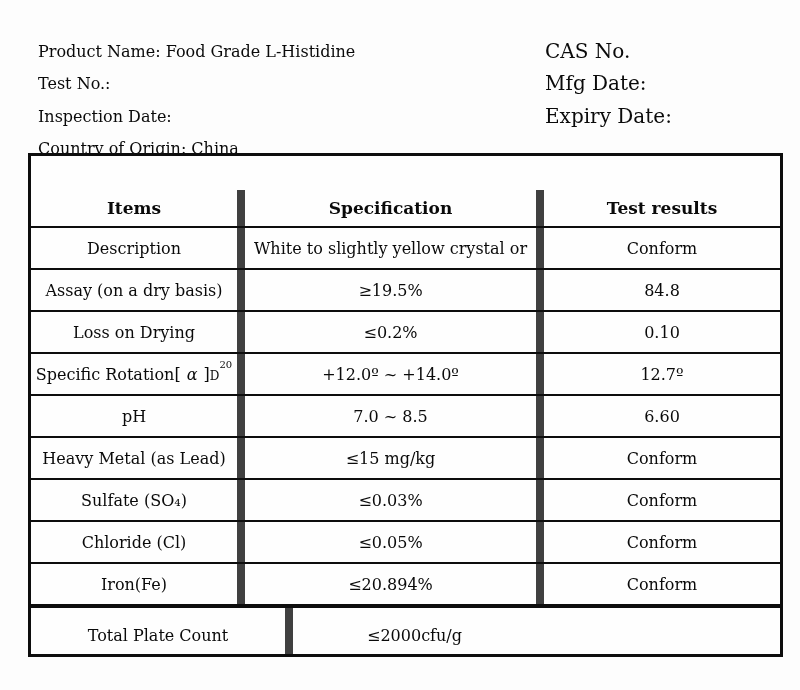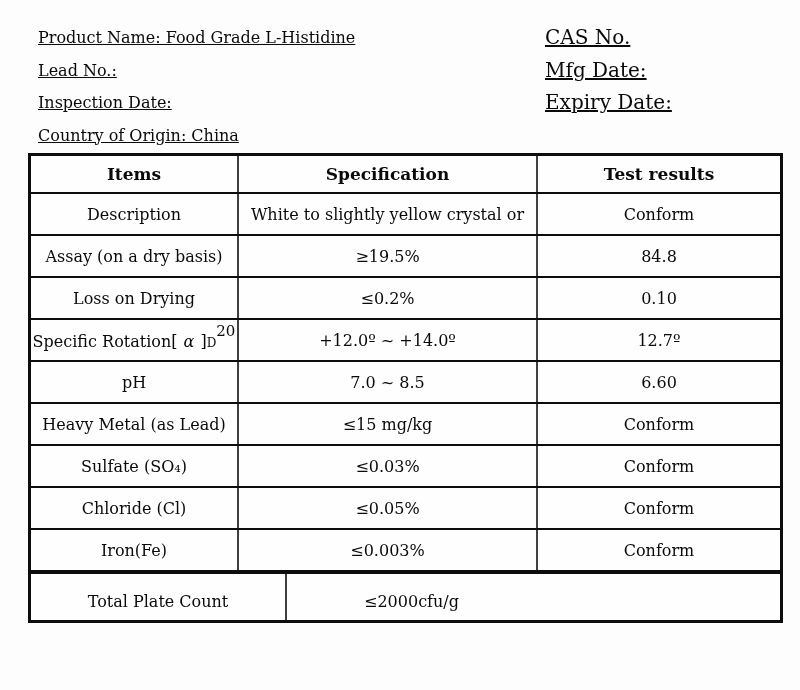--- a/index.html
+++ b/index.html
@@ -20,22 +20,21 @@
   
   .header-block {
     position: absolute;
     top: 28px;
     left: 38px;
     right: 12px;
   }
   .header-row {
     display: flex;
     height: 32.5px;
-    align-items: flex-start;
-    text-decoration: underline;
+    align-items: flex-end;
   }
   .h-left {
     width: 507px;
     font-size: 16px;
     line-height: 19px;
     white-space: nowrap;
   }
   .h-right {
     font-size: 20px;
     line-height: 19px;
@@ -53,72 +52,73 @@
     box-sizing: border-box;
   }
   .t-row {
     display: grid;
     grid-template-columns: 206px 299px 1fr;
     border-top: 2px solid #0d0d0d;
   }
   .t-row:first-child { border-top: none; }
   .t-row.last-row { border-top: 4px solid #0d0d0d; }
   .cell {
-    border-left: 2px solid #404040;
+    border-left: 8px solid #404040;
     height: 40px;
     display: flex;
     align-items: center;
     justify-content: center;
     text-align: center;
     font-size: 16px;
     padding: 0 4px;
     box-sizing: border-box;
     overflow: hidden;
     white-space: pre;
   }
   .cell:first-child { border-left: none; }
   .header-row-t .cell {
     height: 36px;
     font-weight: bold;
     font-size: 17px;
+    margin-top: 34px;
   }
   .last-row .cell {
     height: 46px;
     padding-top: 8px;
     margin-left: 48px;
   }
   .alpha {
     font-style: italic;
     padding: 0 1px;
   }
   .d-small {
     font-size: 12px;
     line-height: 1;
     align-self: center;
   }
   .sup {
-    font-size: 15px;
+    font-size: 10px;
     vertical-align: super;
     line-height: 1;
     position: relative;
     top: -5px;
   }
 </style>
 </head>
 <body>
 
 <div class="doc">
 
   <div class="header-block">
     <div class="header-row">
       <div class="h-left">Product Name: Food Grade L-Histidine</div>
       <div class="h-right">CAS No.</div>
     </div>
     <div class="header-row">
-      <div class="h-left">Lead No.:</div>
+      <div class="h-left">Test No.:</div>
       <div class="h-right">Mfg Date:</div>
     </div>
     <div class="header-row">
       <div class="h-left">Inspection Date:</div>
       <div class="h-right">Expiry Date:</div>
     </div>
     <div class="header-row">
       <div class="h-left">Country of Origin: China</div>
       <div class="h-right"></div>
     </div>
@@ -176,21 +176,21 @@
     </div>
 
     <div class="t-row">
       <div class="cell">Chloride (Cl)</div>
       <div class="cell">≤0.05%</div>
       <div class="cell">Conform</div>
     </div>
 
     <div class="t-row">
       <div class="cell">Iron(Fe)</div>
-      <div class="cell">≤0.003%</div>
+      <div class="cell">≤20.894%</div>
       <div class="cell">Conform</div>
     </div>
 
     <div class="t-row last-row">
       <div class="cell">Total Plate Count</div>
       <div class="cell">≤2000cfu/g</div>
     </div>
 
   </div>
 </div>

